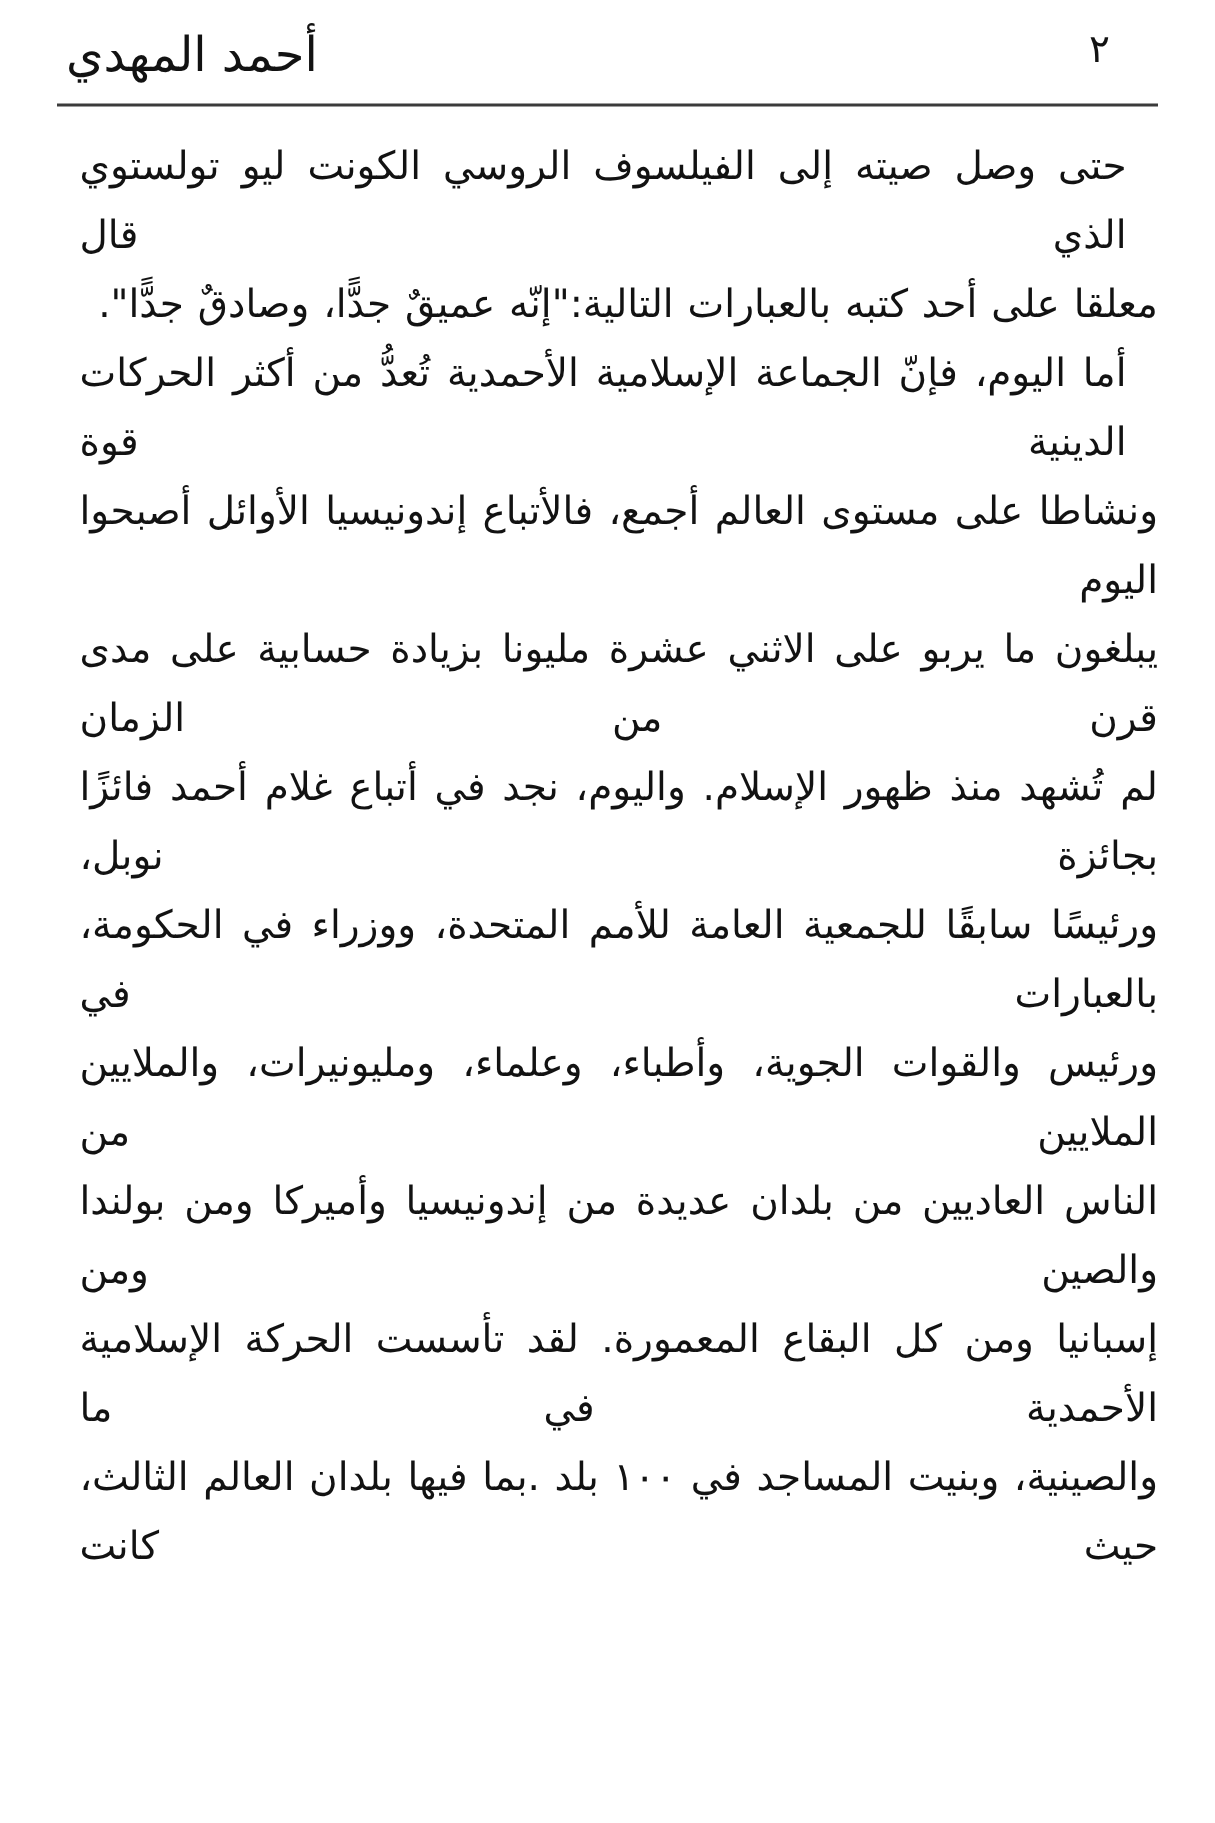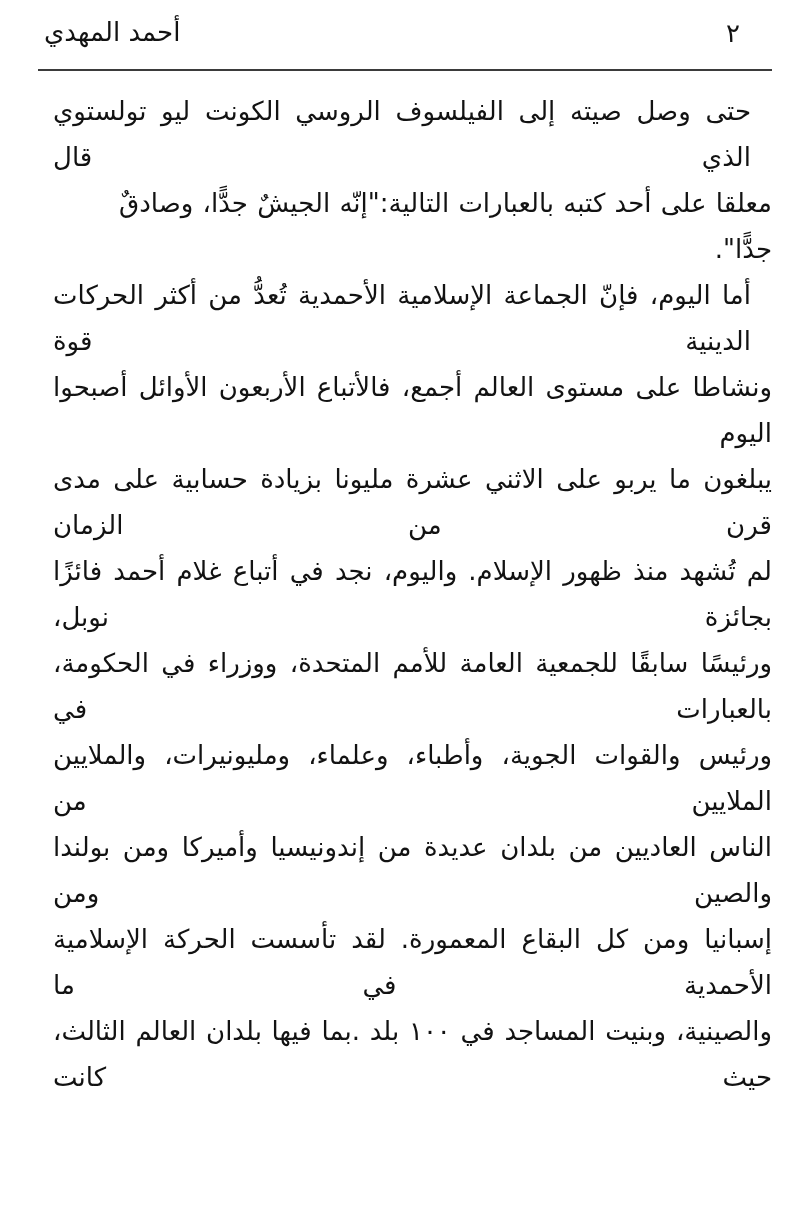--- a/index.html
+++ b/index.html
@@ -22,21 +22,21 @@
   }
   .page-header {
     display: flex;
     flex-direction: row;
     direction: ltr;               
     justify-content: space-between;
     align-items: flex-start;
     height: 50px;
   }
   .book-title {
-    font-size: 26px;
+    font-size: 32px;
     line-height: 1.3;
     padding-left: 6px;
   }
   .page-number {
     font-size: 26px;
     line-height: 1.2;
     padding-right: 32px;
     padding-top: 2px;
   }
   .header-rule {
@@ -68,23 +68,23 @@
 <body>
 
 <div class="page">
   <header class="page-header">
     <div class="book-title">أحمد المهدي</div>
     <div class="page-number">٢</div>
   </header>
   <div class="header-rule"></div>
   <main class="text-block" id="text-block">
       <div class="line indent">حتى وصل صيته إلى الفيلسوف الروسي الكونت ليو تولستوي الذي قال</div>
-      <div class="line last">معلقا على أحد كتبه بالعبارات التالية:"إنّه الجيشٌ جدًّا، وصادقٌ جدًّا".</div>
+      <div class="line last">معلقا على أحد كتبه بالعبارات التالية:"إنّه عميقٌ جدًّا، وصادقٌ جدًّا".</div>
       <div class="line indent">أما اليوم، فإنّ الجماعة الإسلامية الأحمدية تُعدُّ من أكثر الحركات الدينية قوة</div>
-      <div class="line">ونشاطا على مستوى العالم أجمع، فالأتباع الأربعون الأوائل أصبحوا اليوم</div>
+      <div class="line">ونشاطا على مستوى العالم أجمع، فالأتباع إندونيسيا الأوائل أصبحوا اليوم</div>
       <div class="line">يبلغون ما يربو على الاثني عشرة مليونا بزيادة حسابية على مدى قرن من الزمان</div>
       <div class="line">لم تُشهد منذ ظهور الإسلام. واليوم، نجد في أتباع غلام أحمد فائزًا بجائزة نوبل،</div>
       <div class="line">ورئيسًا سابقًا للجمعية العامة للأمم المتحدة، ووزراء في الحكومة، بالعبارات في</div>
       <div class="line">ورئيس والقوات الجوية، وأطباء، وعلماء، ومليونيرات، والملايين الملايين من</div>
       <div class="line">الناس العاديين من بلدان عديدة من إندونيسيا وأميركا ومن بولندا والصين ومن</div>
       <div class="line">إسبانيا ومن كل البقاع المعمورة. لقد تأسست الحركة الإسلامية الأحمدية في ما</div>
       <div class="line">والصينية، وبنيت المساجد في ١٠٠ بلد .بما فيها بلدان العالم الثالث، حيث كانت</div>
     </main>
 </div>
 

